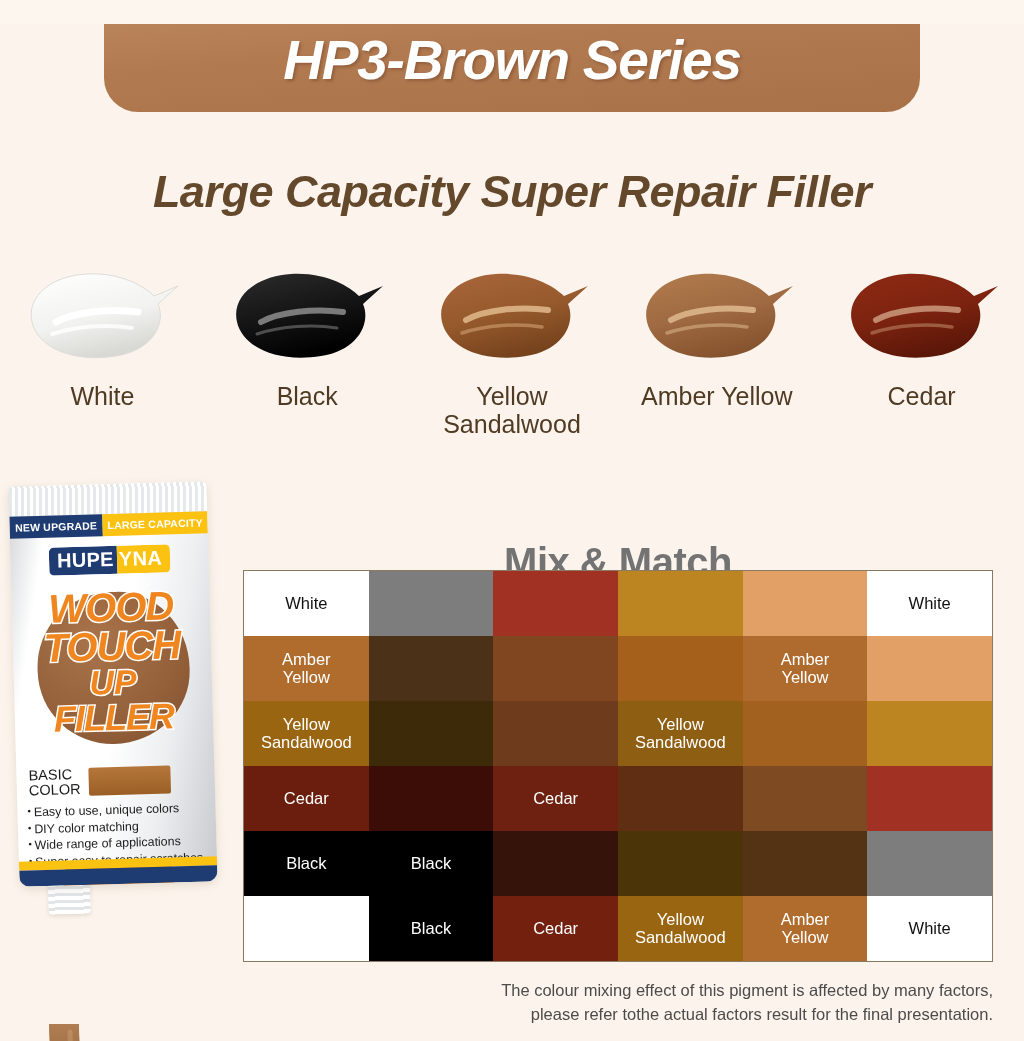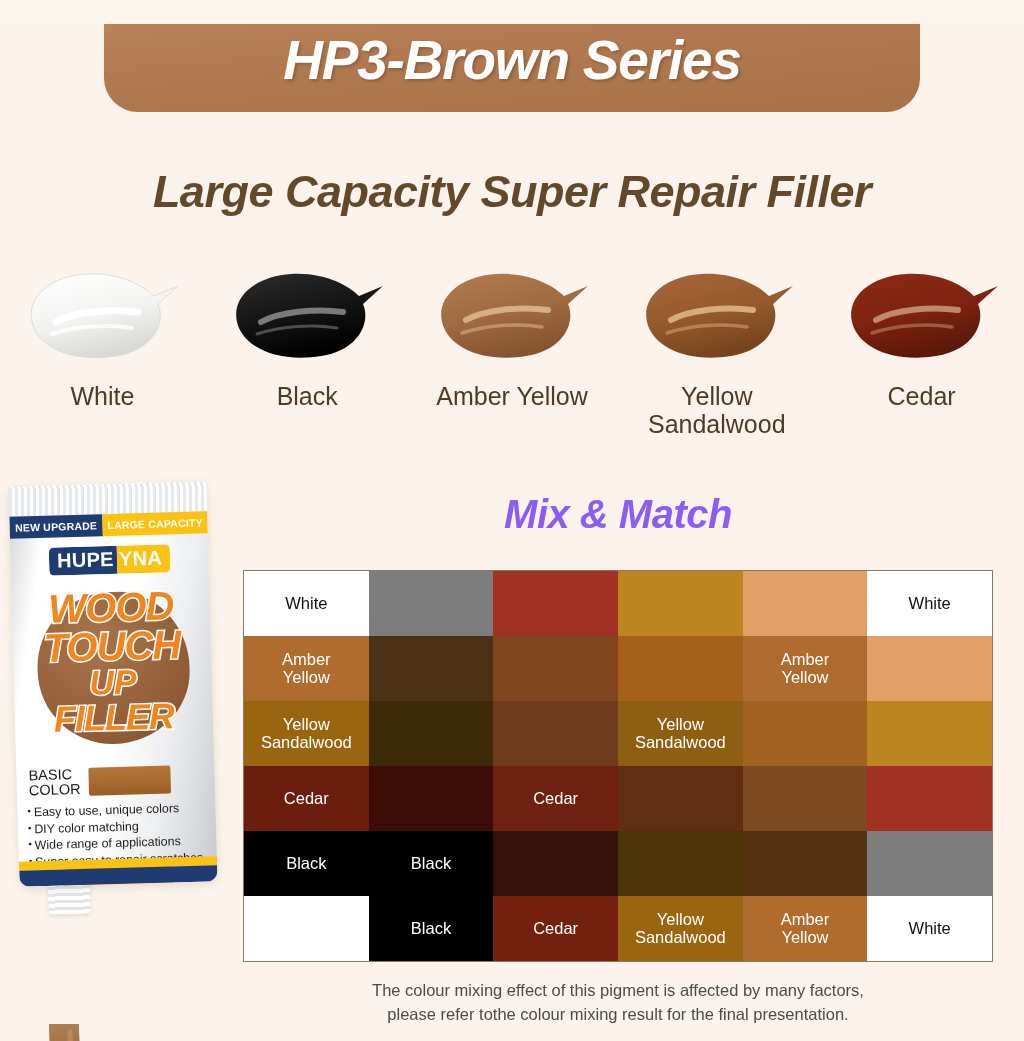--- a/index.html
+++ b/index.html
@@ -212,26 +212,25 @@
     position:absolute; left:36px; top:378px; width:56px; height:22px;
     background: linear-gradient(180deg,#ffffff,#e7eaec);
     border-radius: 6px 6px 2px 2px;
     transform: rotate(-2deg);
   }
   .paste { position:absolute; left:0px; top:548px; }
 
   
   .mm-title {
     position: absolute;
-    left: 243px; top: 468px; width: 750px;
+    left: 243px; top: 516px; width: 750px;
     text-align: center;
-    color: #8b5cf6;
+    color: #737373;
     font-size: 40px;
     font-weight: bold;
-    font-style: italic;
     letter-spacing: -0.5px;
   }
 
   
   .grid {
     position: absolute;
     left: 243px; top: 546px;
     width: 750px; height: 392px;
     border: 1.5px solid #8a7a62;
     box-sizing: border-box;
@@ -250,21 +249,21 @@
     box-sizing: border-box;
     padding: 1px;
   }
   .cell.dark-text { color: #111111; font-weight: 500; }
   .cell.light-text { color: #ffffff; }
 
   
   .footnote {
     position: absolute;
     left: 243px; top: 955px; width: 750px;
-    text-align: center;
+    text-align: right;
     color: #4b4b4b;
     font-size: 16.5px;
     line-height: 1.45;
   }
 </style>
 </head>
 <body>
 
 <div id="page">
 
@@ -310,50 +309,50 @@
           <path d="M40 74 C64 66 96 64 120 68" stroke="#6a6a6a" stroke-width="3" fill="none" opacity="0.7" stroke-linecap="round"></path>
         </svg>
       </div>
       <div class="swatch-label">Black</div>
     </div>
 
     <div class="swatch-cell">
       <div class="blob-wrap">
         <svg width="180" height="112" viewBox="0 0 180 112">
           <defs>
+            <linearGradient id="gS" x1="0" y1="0" x2="0.4" y2="1">
+              <stop offset="0%" stop-color="#a9663a"></stop>
+                <stop offset="55%" stop-color="#965a2c"></stop>
+                <stop offset="100%" stop-color="#77431d"></stop>
+            </linearGradient>
+          </defs>
+          <path d="M20 62 C14 36 40 16 74 14 C108 12 132 26 142 36 L166 26 L146 44 C154 62 142 90 104 96 C62 103 26 88 20 62 Z" fill="url(#gS)"></path>
+          <path d="M44 60 C62 50 98 46 126 50" stroke="#ddb588" stroke-width="6" fill="none" opacity="0.9" stroke-linecap="round"></path>
+          <path d="M40 73 C64 65 96 63 120 67" stroke="#bd8a5b" stroke-width="3.5" fill="none" opacity="0.85" stroke-linecap="round"></path>
+        </svg>
+      </div>
+      <div class="swatch-label">Yellow Sandalwood</div>
+    </div>
+
+    <div class="swatch-cell">
+      <div class="blob-wrap">
+        <svg width="180" height="112" viewBox="0 0 180 112">
+          <defs>
             <linearGradient id="gA" x1="0" y1="0" x2="0.4" y2="1">
               <stop offset="0%" stop-color="#b27c4e"></stop>
                 <stop offset="55%" stop-color="#a06a42"></stop>
                 <stop offset="100%" stop-color="#86542f"></stop>
             </linearGradient>
           </defs>
           <path d="M20 62 C14 36 40 16 74 14 C108 12 132 26 142 36 L166 26 L146 44 C154 62 142 90 104 96 C62 103 26 88 20 62 Z" fill="url(#gA)"></path>
           <path d="M44 60 C62 50 98 46 126 50" stroke="#dcb68c" stroke-width="6" fill="none" opacity="0.9" stroke-linecap="round"></path>
           <path d="M40 73 C64 65 96 63 120 67" stroke="#c49a6e" stroke-width="3.5" fill="none" opacity="0.85" stroke-linecap="round"></path>
         </svg>
       </div>
       <div class="swatch-label">Amber Yellow</div>
-    </div>
-
-    <div class="swatch-cell">
-      <div class="blob-wrap">
-        <svg width="180" height="112" viewBox="0 0 180 112">
-          <defs>
-            <linearGradient id="gS" x1="0" y1="0" x2="0.4" y2="1">
-              <stop offset="0%" stop-color="#a9663a"></stop>
-                <stop offset="55%" stop-color="#965a2c"></stop>
-                <stop offset="100%" stop-color="#77431d"></stop>
-            </linearGradient>
-          </defs>
-          <path d="M20 62 C14 36 40 16 74 14 C108 12 132 26 142 36 L166 26 L146 44 C154 62 142 90 104 96 C62 103 26 88 20 62 Z" fill="url(#gS)"></path>
-          <path d="M44 60 C62 50 98 46 126 50" stroke="#ddb588" stroke-width="6" fill="none" opacity="0.9" stroke-linecap="round"></path>
-          <path d="M40 73 C64 65 96 63 120 67" stroke="#bd8a5b" stroke-width="3.5" fill="none" opacity="0.85" stroke-linecap="round"></path>
-        </svg>
-      </div>
-      <div class="swatch-label">Yellow Sandalwood</div>
     </div>
 
     <div class="swatch-cell">
       <div class="blob-wrap">
         <svg width="180" height="112" viewBox="0 0 180 112">
           <defs>
             <linearGradient id="gC" x1="0" y1="0" x2="0.4" y2="1">
               <stop offset="0%" stop-color="#8e2a13"></stop>
                 <stop offset="55%" stop-color="#7d2310"></stop>
                 <stop offset="100%" stop-color="#5c1708"></stop>
@@ -499,16 +498,16 @@
       <div class="cell light-text" style="background: rgb(176, 108, 44);">
         <span>Amber<br>Yellow</span>
       </div>
       <div class="cell dark-text" style="background: rgb(255, 255, 255);">
         <span>White</span>
       </div>
     </div>
 
   <div class="footnote">
     <div>The colour mixing effect of this pigment is affected by many factors,</div>
-    <div>please refer tothe colour mixing result for the final presentation.</div>
+    <div>please refer tothe actual factors result for the final presentation.</div>
   </div>
 
 </div>
 
 </body></html>

